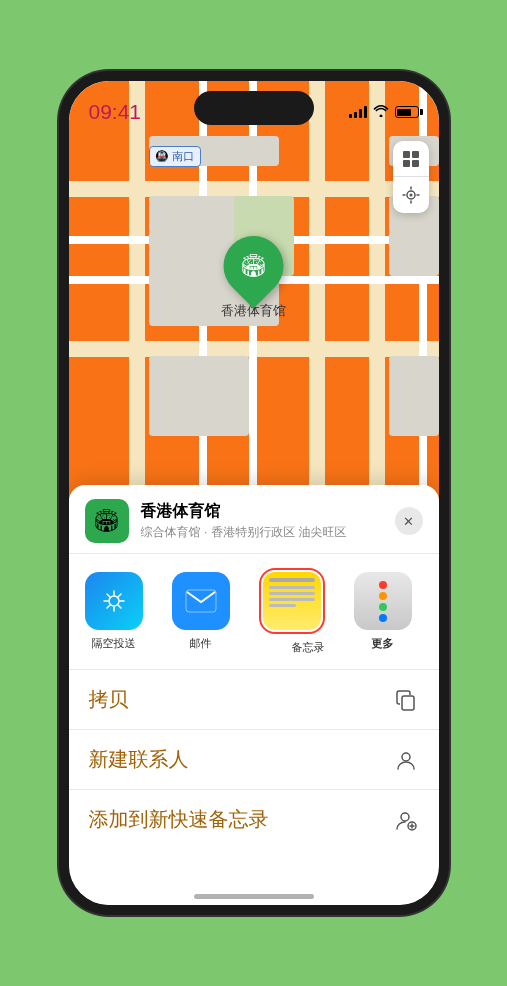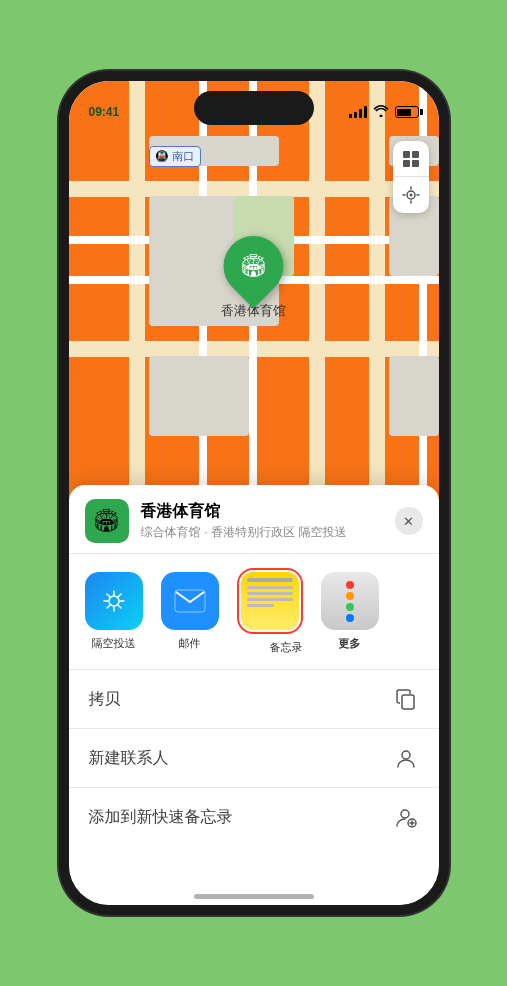--- a/index.html
+++ b/index.html
@@ -37,23 +37,23 @@
       left: 0;
       right: 0;
       height: 50px;
       display: flex;
       align-items: center;
       justify-content: space-between;
       padding: 12px 20px 0;
       z-index: 100;
     }
     .status-time {
-      font-size: 12px;
-      font-weight: 700;
-      color: #14532d;
+      font-size: 21px;
+      font-weight: 400;
+      color: #be185d;
     }
     .status-icons {
       display: flex;
       align-items: center;
       gap: 6px;
     }
     .signal-bars {
       display: flex;
       align-items: flex-end;
       gap: 2px;
@@ -295,21 +295,21 @@
       cursor: pointer;
       font-size: 13px;
       color: #555;
       flex-shrink: 0;
     }
     
     .share-row {
       padding: 14px 16px;
       display: flex;
       align-items: center;
-      gap: 18px;
+      gap: 29px;
       overflow: hidden;
       border-bottom: 0.5px solid #e8e8e8;
     }
     .share-item {
       display: flex;
       flex-direction: column;
       align-items: center;
       gap: 6px;
       flex-shrink: 0;
     }
@@ -348,22 +348,22 @@
       align-items: center;
       justify-content: space-between;
       padding: 16px 20px;
       border-bottom: 0.5px solid #e8e8e8;
       cursor: pointer;
     }
     .action-item:last-child {
       border-bottom: none;
     }
     .action-label {
-      font-size: 16px;
-      color: #404040;
+      font-size: 20px;
+      color: #a16207;
     }
     .action-icon {
       width: 26px;
       height: 26px;
       display: flex;
       align-items: center;
       justify-content: center;
       font-size: 18px;
       color: #555;
     }
@@ -470,21 +470,21 @@
         <span class="pin-label">香港体育馆</span>
       </div>
     </div>
 
     <div class="bottom-sheet">
 
       <div class="sheet-header">
         <div class="venue-icon">🏟</div>
         <div class="venue-info">
           <div class="venue-name">香港体育馆</div>
-          <div class="venue-desc">综合体育馆 · 香港特别行政区 隔空投送</div>
+          <div class="venue-desc">综合体育馆 · 香港特别行政区 油尖旺区</div>
         </div>
         <div class="close-btn">
           <span>✕</span>
         </div>
       </div>
 
       <div class="share-row">
 
         <div class="share-item">
           <div class="share-icon airdrop">

